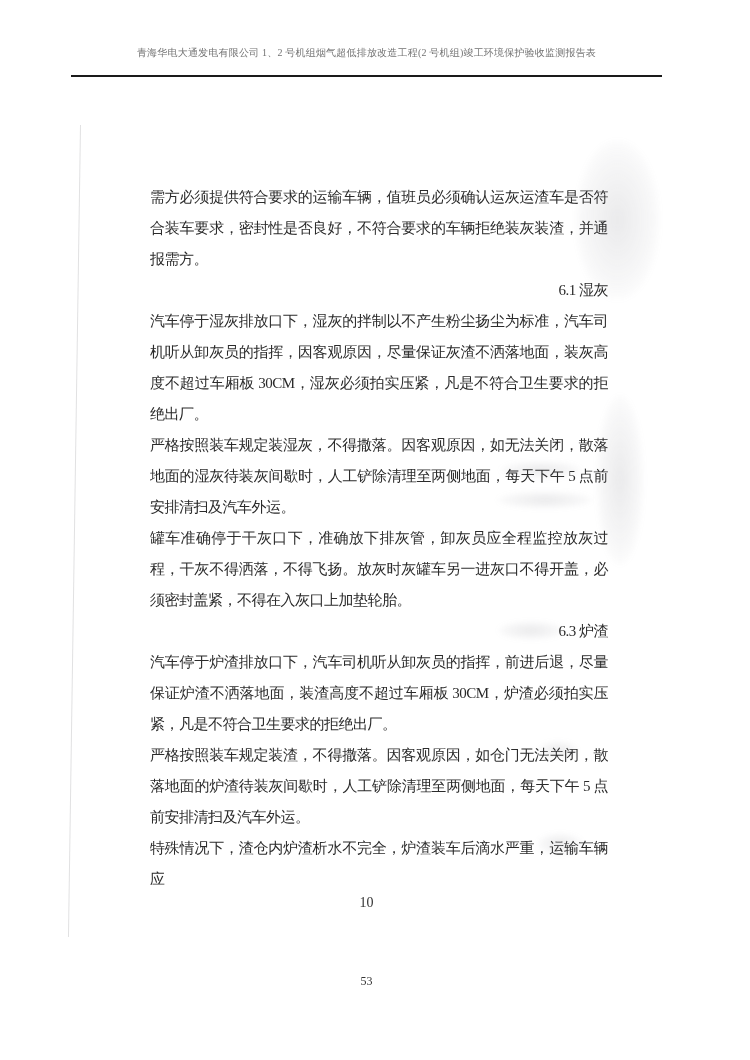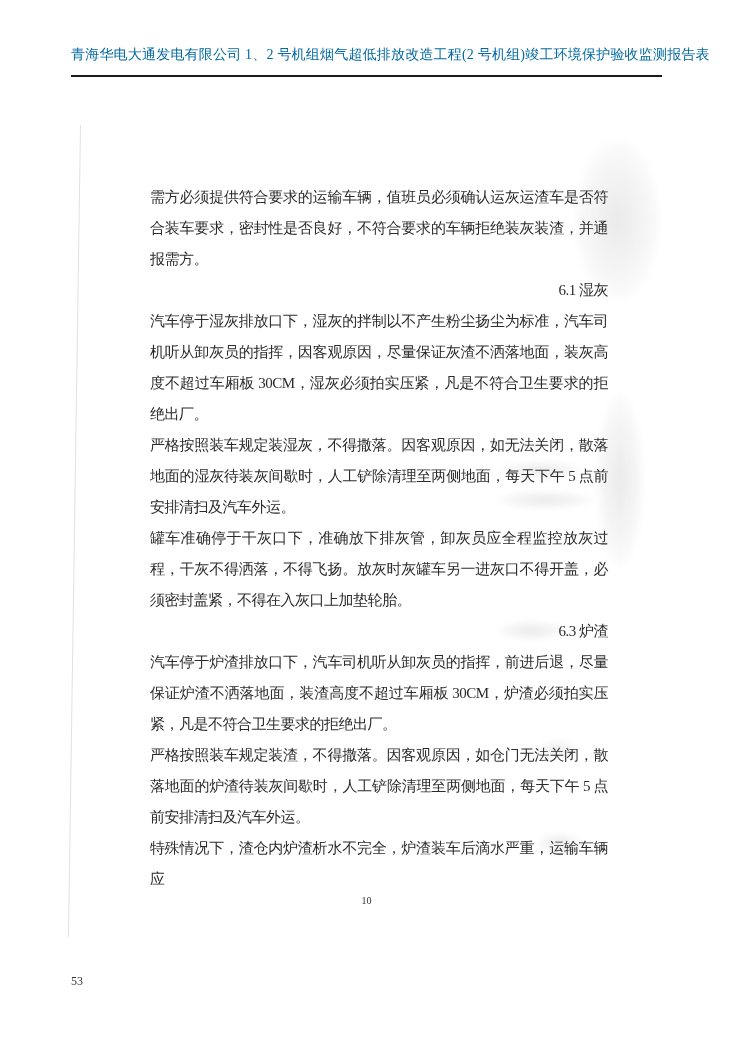--- a/index.html
+++ b/index.html
@@ -12,23 +12,23 @@
     font-family: "Liberation Serif", "DejaVu Serif", serif;
     color: #262626;
   }
   
   .header-title {
     position: absolute;
     top: 46px;
     left: 71px;
     width: 591px;
     text-align: center;
-    font-size: 14px;
+    font-size: 10px;
     letter-spacing: 0.2px;
-    color: #0369a1;
+    color: #737373;
     white-space: nowrap;
   }
   .header-rule {
     position: absolute;
     top: 75px;
     left: 71px;
     width: 591px;
     height: 2px;
     background: #1a1a1a;
   }
@@ -77,29 +77,29 @@
   .smudge.s5 { left: 498px; top: 621px;  width: 66px;  height: 19px;  }
   .smudge.s6 { left: 538px; top: 741px;  width: 40px;  height: 18px;  }
   .smudge.s7 { left: 537px; top: 833px;  width: 46px;  height: 22px;  }
   
   .pagenum-inner {
     position: absolute;
     top: 895px;
     left: 71px;
     width: 591px;
     text-align: center;
-    font-size: 10px;
+    font-size: 14px;
     color: #333333;
   }
   .pagenum-outer {
     position: absolute;
     top: 974px;
     left: 71px;
     width: 591px;
-    text-align: left;
+    text-align: center;
     font-size: 12px;
     color: #333333;
   }
 </style>
 </head>
 <body>
 
 <div class="page">
 
   <div class="header-title">青海华电大通发电有限公司 1、2 号机组烟气超低排放改造工程(2 号机组)竣工环境保护验收监测报告表</div>

